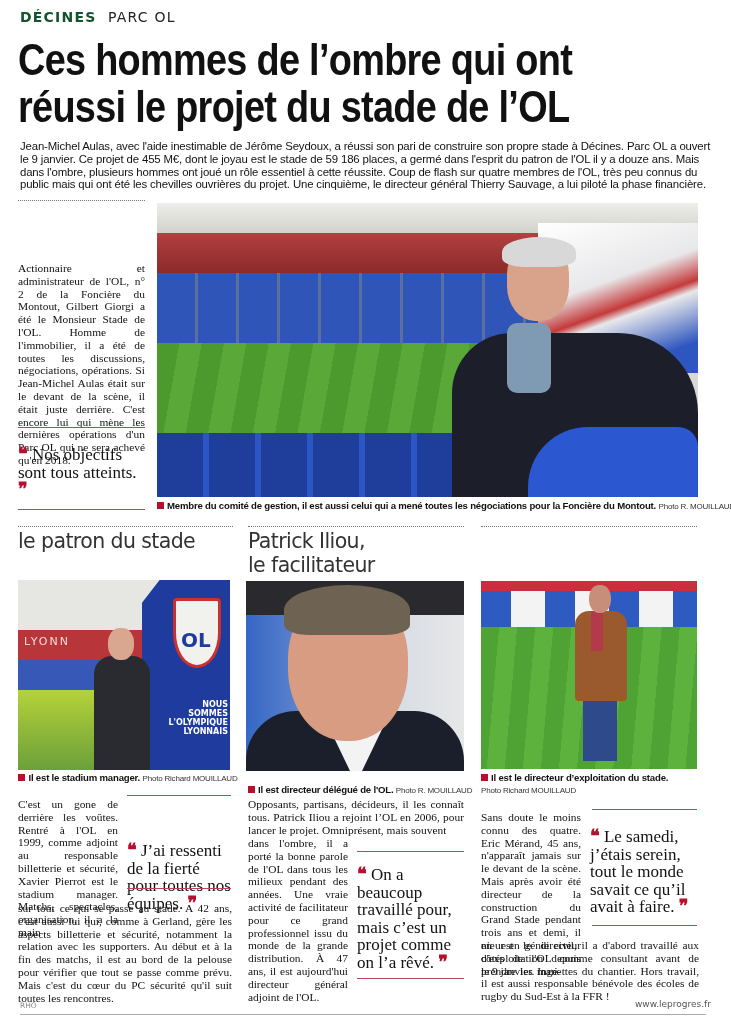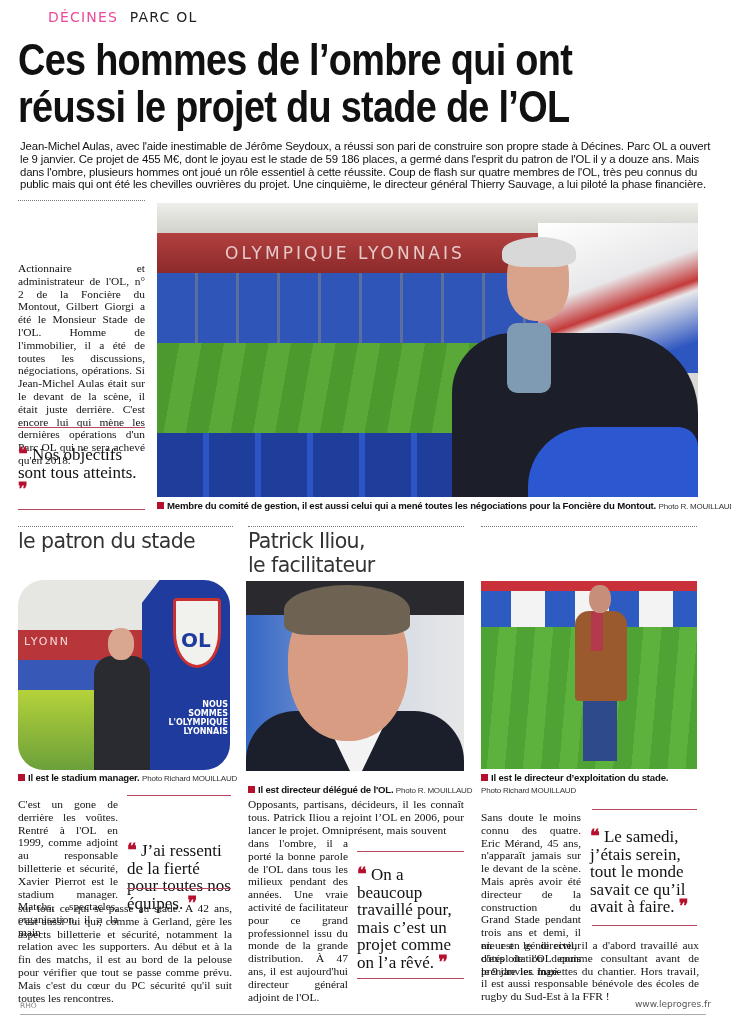--- a/index.html
+++ b/index.html
@@ -1,20 +1,20 @@
 <!DOCTYPE html>
 <html><head>
 <meta charset="utf-8">
 <style>
   * { box-sizing: border-box; margin: 0; padding: 0; }
   html, body { width: 731px; height: 1026px; background: #ffffff; overflow: hidden; }
   body { position: relative; font-family: "Liberation Sans", sans-serif; color: #111; }
 
   .rubric { position: absolute; left: 20px; top: 9px; font-size: 14px; letter-spacing: 1.2px; font-family: "DejaVu Sans", sans-serif; }
-  .rubric .loc { color: #ec4899; font-weight: normal; margin-right: 6px; margin-left: 28px; }
+  .rubric .loc { color: #14532d; font-weight: bold; margin-right: 6px; }
   .rubric .sub { color: #222; font-weight: normal; }
 
   .headline { position: absolute; left: 18px; top: 36px; width: 700px; font-family: "Liberation Sans", sans-serif; font-weight: bold; font-size: 44px; line-height: 47px; letter-spacing: -0.8px; transform: scaleX(0.86); transform-origin: left top; white-space: nowrap; }
 
   .chapo { position: absolute; left: 20px; top: 140px; width: 700px; font-size: 11.4px; line-height: 12.8px; color: #111; font-family: "Liberation Sans", sans-serif; letter-spacing: -0.15px; }
 
   .dotted { border-top: 1px dotted #777; }
 
   .sec-title { font-family: "DejaVu Sans", sans-serif; font-size: 20.5px; line-height: 24px; color: #333; letter-spacing: -0.6px; font-weight: normal; }
 
@@ -40,21 +40,21 @@
   .p-main .pitch { position:absolute; left:0; top:140px; width:380px; height:110px; background: repeating-linear-gradient(100deg,#4c9a2e 0 22px,#5aa837 22px 44px); }
   .p-main .seats { position:absolute; left:0; top:230px; width:100%; height:64px; background: repeating-linear-gradient(90deg,#1f3e9c 0 46px,#2c55c6 46px 52px); }
   .p-main .man { position:absolute; left:265px; top:40px; width:276px; height:254px; }
   .p-main .man .coat { position:absolute; left:30px; top:90px; width:246px; height:164px; background:#1c1f2a; border-radius:60px 80px 0 0; }
   .p-main .man .head { position:absolute; left:85px; top:0; width:62px; height:78px; background:#d9a28a; border-radius:40% 40% 45% 45%; }
   .p-main .man .hair { position:absolute; left:80px; top:-6px; width:74px; height:30px; background:#d8d8d8; border-radius:50% 50% 30% 30%; }
   .p-main .man .scarf { position:absolute; left:85px; top:80px; width:44px; height:70px; background:#7f9bb3; border-radius:10px; }
   .p-main .bluechair { position:absolute; right:0; bottom:0; width:170px; height:70px; background:#2b58d1; border-radius:60px 20px 0 0; }
 
   
-  .p-xavier { left: 18px; top: 580px; width: 212px; height: 190px; background:#e6e6e3;border-radius:26px; }
+  .p-xavier { left: 18px; top: 580px; width: 212px; height: 190px; background:#e6e6e3; }
   .p-xavier .bg-red { position:absolute; left:0; top:50px; width:130px; height:30px; background:#b8363a; }
   .p-xavier .lyon { position:absolute; left:6px; top:55px; color:#f4dcdc; font-family:"DejaVu Sans", sans-serif; font-size:11px; letter-spacing:2px; }
   .p-xavier .bg-blue { position:absolute; left:0; top:80px; width:130px; height:30px; background:#3858b8; }
   .p-xavier .grass { position:absolute; left:0; top:110px; width:140px; height:80px; background:linear-gradient(#b5d23a,#6ba03a); }
   .p-xavier .banner { position:absolute; left:124px; top:0; width:88px; height:190px; background:#1f3b9e; clip-path: polygon(20% 0,100% 0,100% 100%,0 100%,0 12%); }
   .p-xavier .crest { position:absolute; left:155px; top:18px; width:48px; height:70px; background:#f1f1ee; border:3px solid #c93030; border-radius:4px 4px 50% 50%; }
   .p-xavier .crest-ol { position:absolute; left:163px; top:48px; font-weight:bold; font-size:20px; color:#1f3b9e; font-family:"DejaVu Sans", sans-serif; }
   .p-xavier .slogan { position:absolute; left:150px; top:120px; width:60px; color:#fff; font-size:8px; line-height:9px; font-weight:bold; text-align:right; font-family:"DejaVu Sans", sans-serif; }
   .p-xavier .man { position:absolute; left:76px; top:48px; width:56px; height:142px; }
   .p-xavier .man .head { position:absolute; left:14px; top:0; width:26px; height:32px; background:#d9a690; border-radius:45%; }
@@ -106,21 +106,20 @@
 <blockquote class="quote" style="position:absolute;left:18px;top:446px;width:130px;">
   <span class="q">❝</span>
   <span>Nos objectifs sont tous atteints.</span>
   <span class="q">❞</span>
 </blockquote>
 <div class="rule" style="position:absolute;left:18px;top:509px;width:127px;"></div>
 
 <div class="photo p-main">
   <div class="roof"></div>
   <div class="stand-red"></div>
-  <div class="ol-text">OLYMPIQUE LYONNAIS</div>
   <div class="stand-blue"></div>
   <div class="stand-right"></div>
   <div class="pitch"></div>
   <div class="seats"></div>
   <div class="man">
     <div class="coat"></div>
     <div class="scarf"></div>
     <div class="head"></div>
     <div class="hair"></div>
   </div>
@@ -142,21 +141,21 @@
   <div class="grass"></div>
   <div class="banner"></div>
   <div class="crest"></div>
   <div class="crest-ol">OL</div>
   <div class="slogan">NOUS SOMMES L'OLYMPIQUE LYONNAIS</div>
   <div class="man">
       <div class="body"></div>
       <div class="head"></div>
     </div>
 </div>
-<div class="caption" style="position:absolute;left:18px;top:772px;width:220px;white-space:nowrap;">
+<div class="caption" style="position:absolute;left:18px;top:772px;width:220px;white-space:nowrap;text-align:center;">
   <span class="sq"></span><span>Il est le stadium manager.</span>
   <span class="credit">Photo Richard MOUILLAUD</span>
 </div>
 <p class="body-text" style="position:absolute;left:18px;top:798px;width:100px;">C'est un gone de derrière les voûtes. Rentré à l'OL en 1999, comme adjoint au responsable billetterie et sécurité, Xavier Pierrot est le stadium manager. Matchs, spectacles, organisation, il a la main</p>
 <div class="rule" style="position:absolute;left:127px;top:795px;width:104px;"></div>
 <blockquote class="quote" style="position:absolute;left:127px;top:812px;width:106px;margin-top:30px;">
   <span class="q">❝</span>
   <span>J’ai ressenti de la fierté pour toutes nos équipes.</span>
   <span class="q">❞</span>
 </blockquote>

